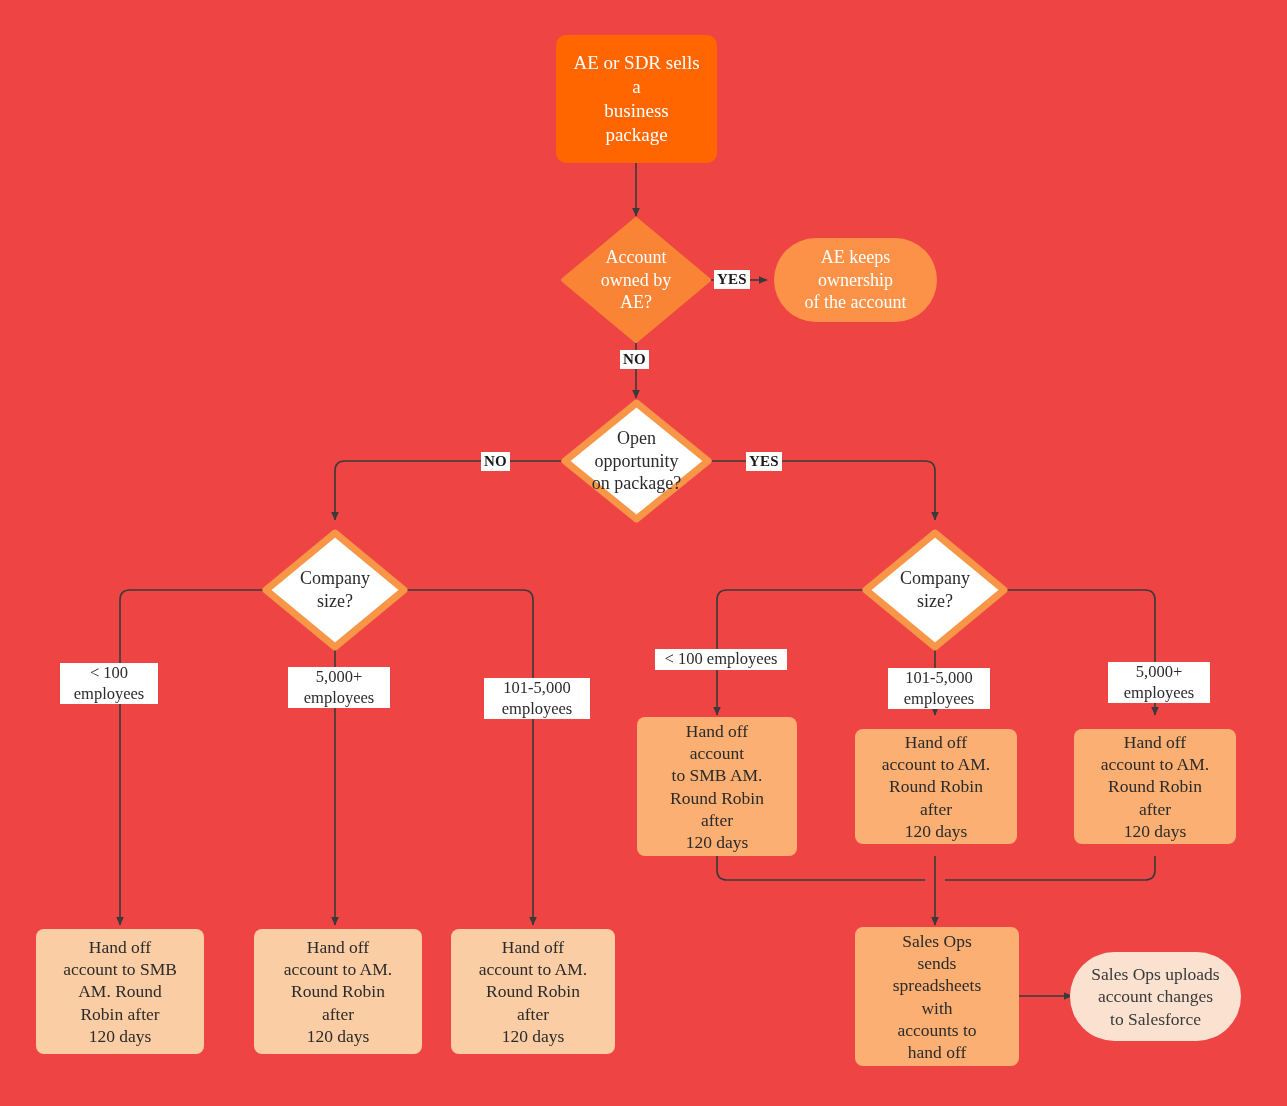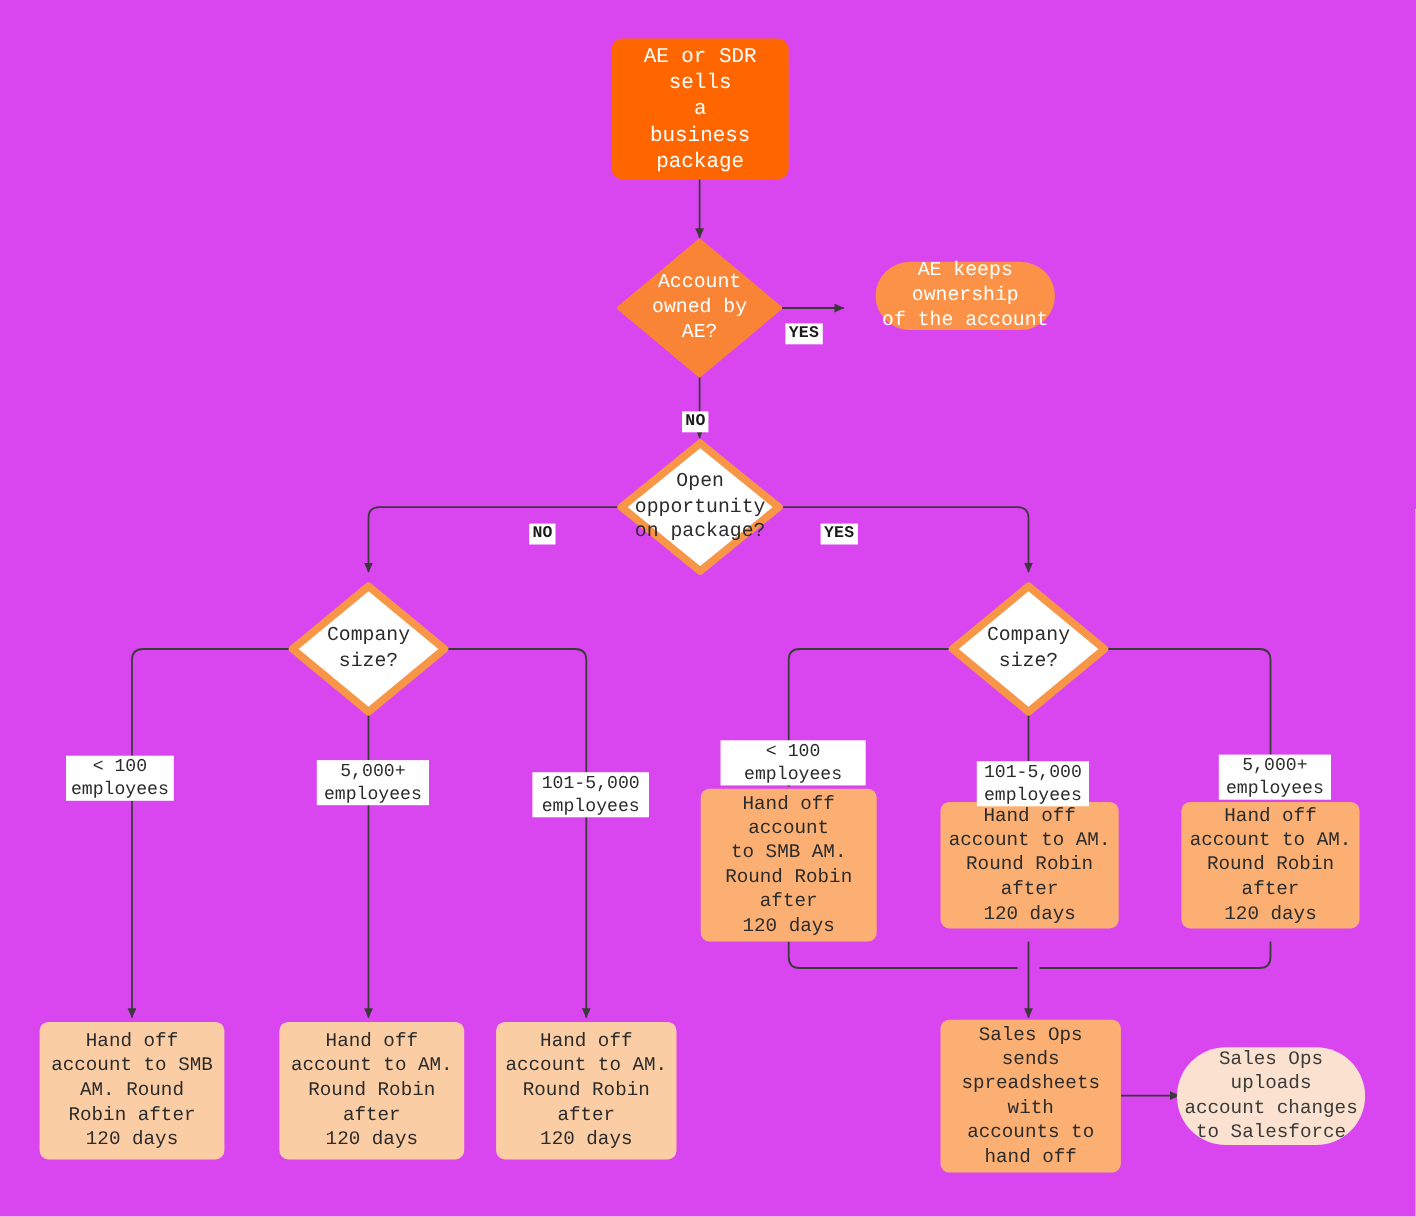--- a/index.html
+++ b/index.html
@@ -4,22 +4,22 @@
 <style>
   html, body {
     margin: 0;
     padding: 0;
     background: #ffffff;
   }
   #canvas {
     position: relative;
     width: 1287px;
     height: 1106px;
-    background: #d946ef;
-    font-family: Liberation Mono, monospace;
+    background: #ef4444;
+    font-family: Liberation Serif, serif;
     overflow: hidden;
   }
   #edges {
     position: absolute;
     left: 0;
     top: 0;
     width: 1287px;
     height: 1106px;
     pointer-events: none;
   }
@@ -91,21 +91,20 @@
 
   .edge-label {
     position: absolute;
     font-size: 16px;
     color: #1a1a1a;
     background: #ffffff;
     padding: 0 3px;
     white-space: pre-line;
     text-align: center;
     line-height: 1.25;
-    margin-top: 24px;
   }
   .edge-label-bold {
     font-weight: bold;
     font-size: 15px;
     letter-spacing: 0.2px;
   }
   .edge-label-plain {
     font-size: 16.5px;
     color: #2b2b2b;
   }
@@ -156,21 +155,21 @@
 
   <div class="diamond-wrap diamond-filled" style="left:561px; top:217px; width:150px; height:126px;">
     <svg width="150" height="126" viewBox="0 0 150 126">
       <polygon points="75,2 148,63 75,124 2,63" fill="#FA8436" stroke="#FA8436" stroke-width="4" stroke-linejoin="round"></polygon>
     </svg>
     <div class="diamond-label">Account
 owned by
 AE?</div>
   </div>
 
-  <div class="node node-pill-strong" style="left:796px; top:238px; width:163px; height:62px;">AE keeps
+  <div class="node node-pill-strong" style="left:774px; top:238px; width:163px; height:84px;">AE keeps
 ownership
 of the account</div>
 
   <div class="diamond-wrap diamond-outline" style="left:561px; top:399px; width:151px; height:124px;">
     <svg width="151" height="124" viewBox="0 0 151 124">
       <polygon points="75.5,4 147,62 75.5,120 4,62" fill="#ffffff" stroke="#F79646" stroke-width="7" stroke-linejoin="round"></polygon>
     </svg>
     <div class="diamond-label">Open
 opportunity
 on package?</div>

